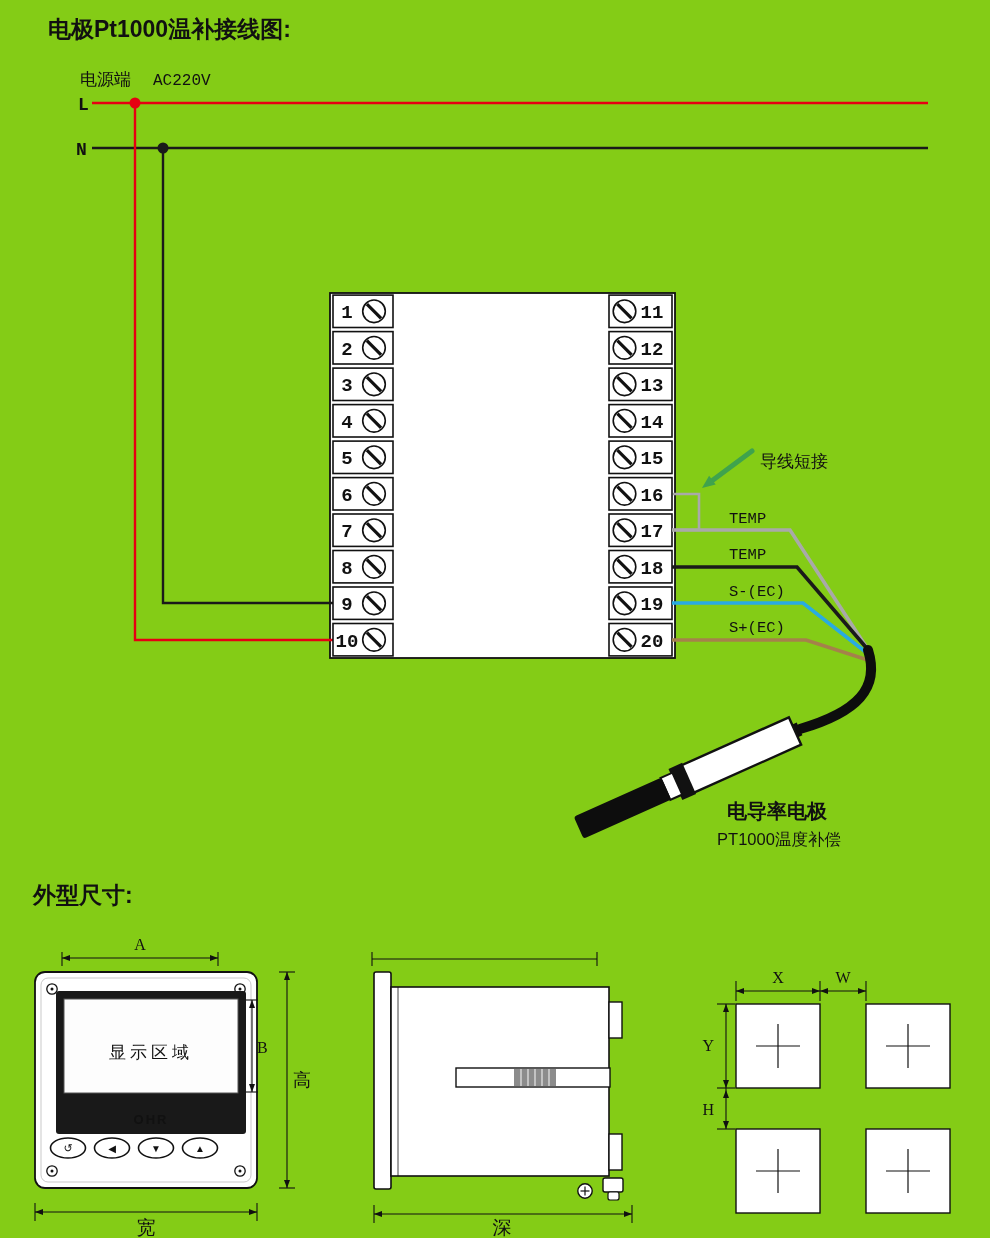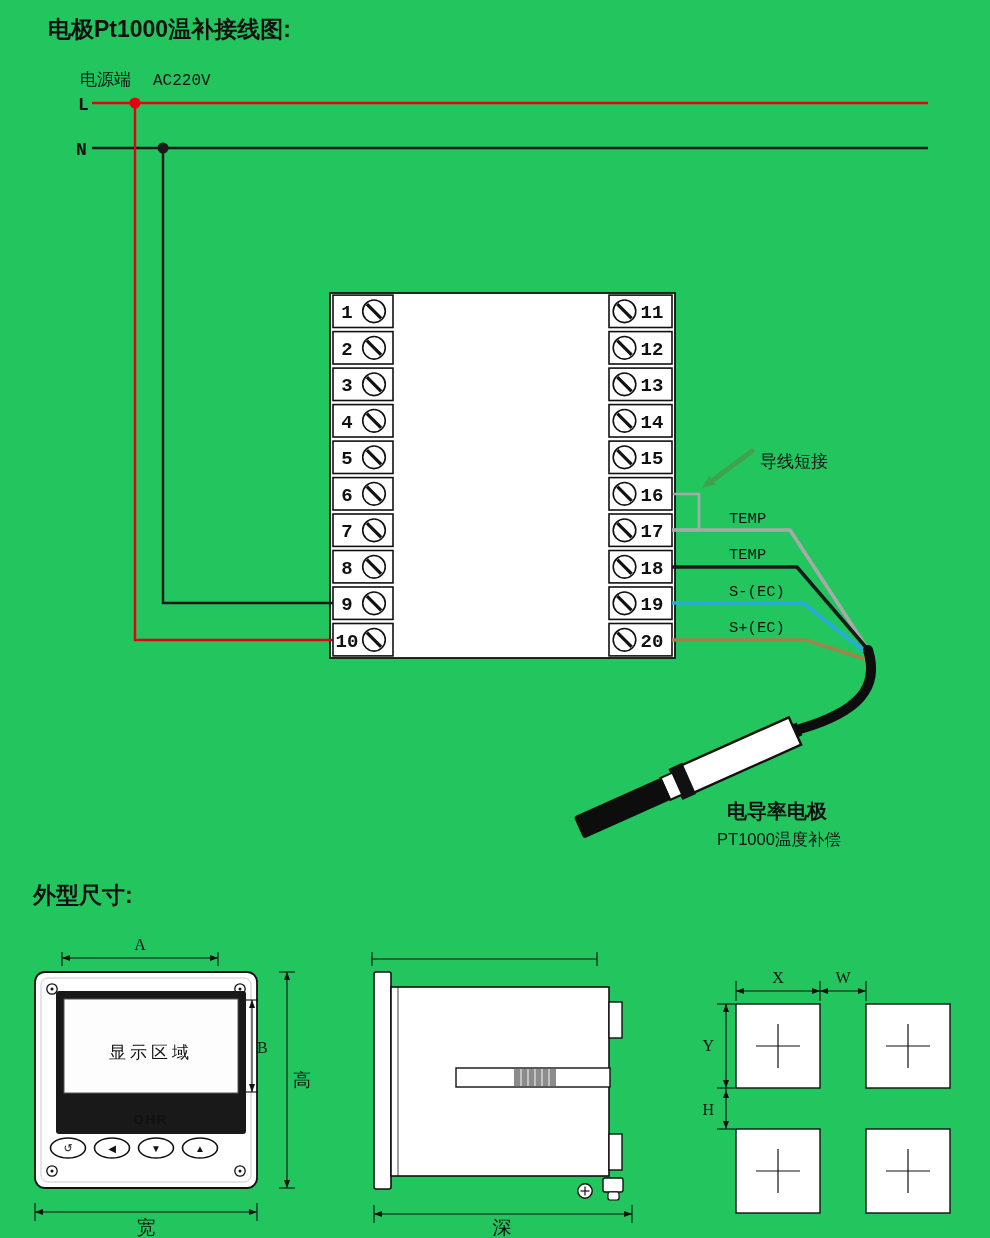--- a/index.html
+++ b/index.html
@@ -1,16 +1,16 @@
 <!DOCTYPE html>
 <html><head>
 <meta charset="utf-8">
 <style>
   html,body{margin:0;padding:0;background:#fff;}
-  .page{position:relative;width:990px;height:1238px;background:#22c55e;overflow:hidden;}
+  .page{position:relative;width:990px;height:1238px;background:#84cc16;overflow:hidden;}
   svg{display:block;}
   text{fill:#111;}
   .cjk{font-family:"Liberation Sans","DejaVu Sans",sans-serif;}
   .mono{font-family:"Liberation Mono","DejaVu Sans Mono",monospace;}
   .serif{font-family:"Liberation Serif","DejaVu Serif",serif;}
 </style>
 </head>
 <body>
 
 <div class="page">

